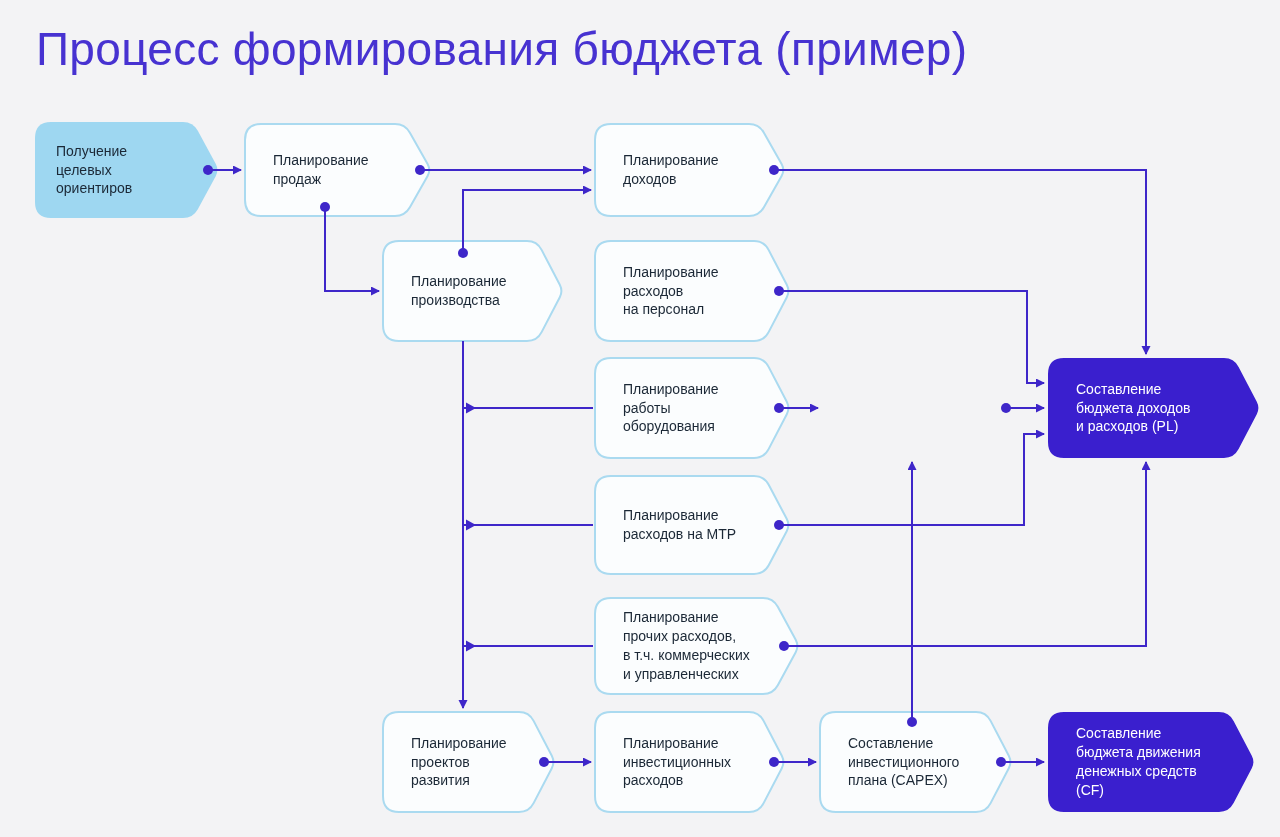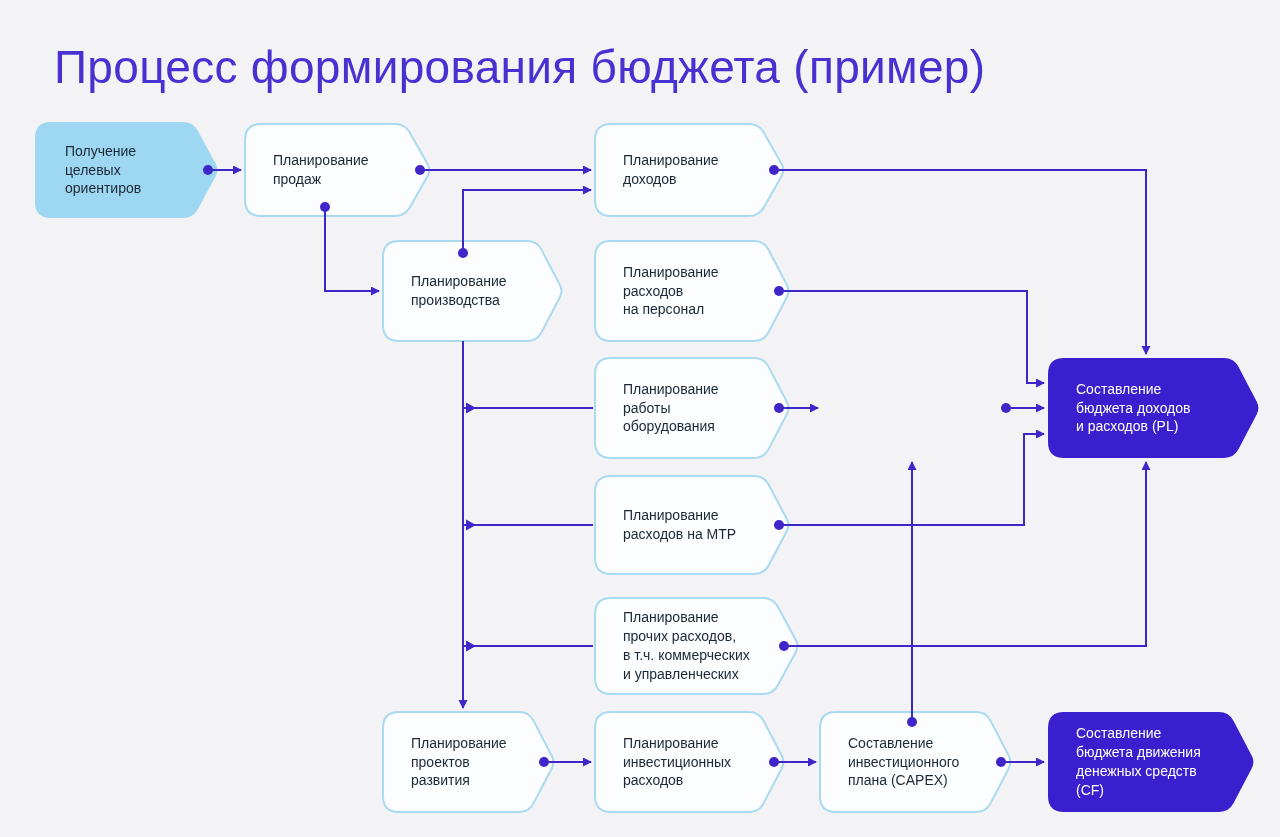--- a/index.html
+++ b/index.html
@@ -5,31 +5,31 @@
   :root{
     --background:#f3f3f5; --title:#4732d1; --line:#3e26c9;
     --node-border:#aadaf0; --node-fill:#fbfdfe; --start-node-fill:#9ed7f1;
     --dark-node-fill:#3a1fce; --text-dark:#1b2836; --text-light:#ffffff;
   }
   *{box-sizing:border-box}
   html,body{margin:0;padding:0}
   body{width:1280px;height:837px;overflow:hidden;background:var(--background);
        font-family:"Liberation Sans","DejaVu Sans",sans-serif;}
   .canvas{position:relative;width:1280px;height:837px}
-  .title{position:absolute;left:36px;top:22px;margin:18px;font-size:46px;font-weight:500;
+  .title{position:absolute;left:36px;top:22px;margin:0;font-size:46px;font-weight:500;
          letter-spacing:.3px;color:var(--title);white-space:nowrap}
   .node{position:absolute}
   .node svg.chev{position:absolute;left:0;top:0;overflow:visible;display:block}
   .node--outline svg.chev path{fill:var(--node-fill);stroke:var(--node-border);stroke-width:2}
   .node--sky svg.chev path{fill:var(--start-node-fill)}
   .node--indigo svg.chev path{fill:var(--dark-node-fill)}
   .label{position:absolute;inset:0;display:flex;align-items:center;
          padding:0 36px 0 28px;font-size:14px;line-height:1.35;
          color:var(--text-dark);white-space:pre-line}
-  .node--sky .label{padding-left:30px}
+  .node--sky .label{padding-left:21px}
   .node--indigo .label{color:var(--text-light)}
   .connectors{position:absolute;inset:0;pointer-events:none}
   .connectors .edges path{stroke:var(--line);stroke-width:2;fill:none}
   .connectors .marks polygon,.connectors .marks circle,.connectors marker path{fill:var(--line)}
 </style>
 </head>
 <body>
 
 <div class="canvas">
 

